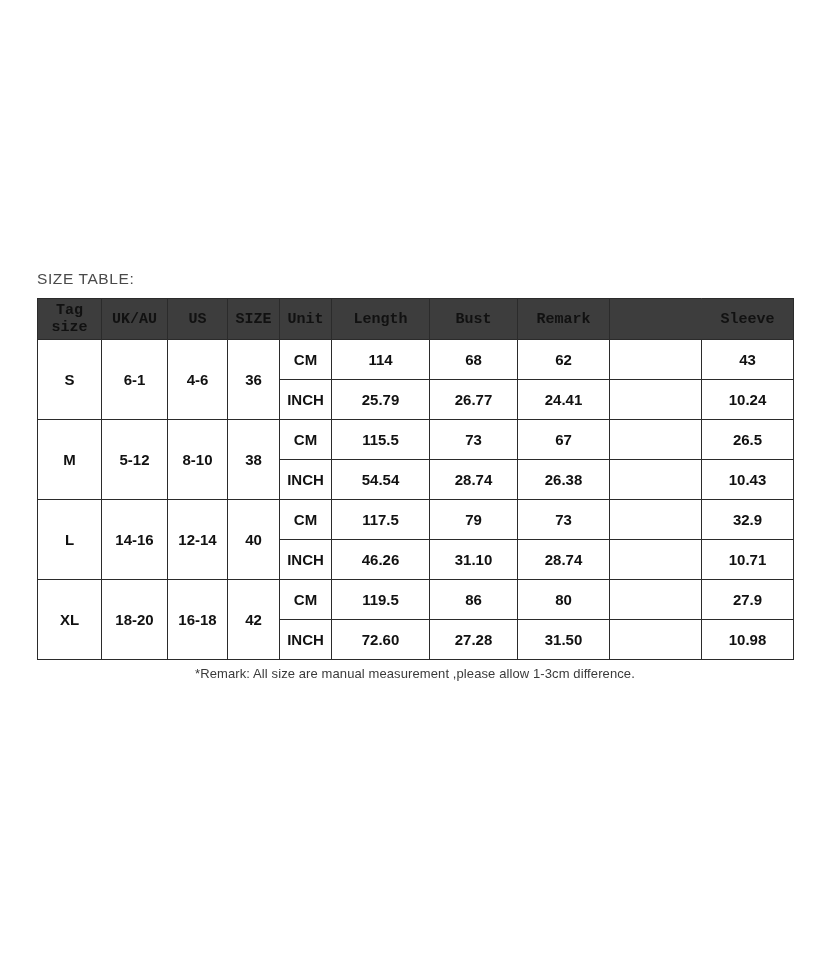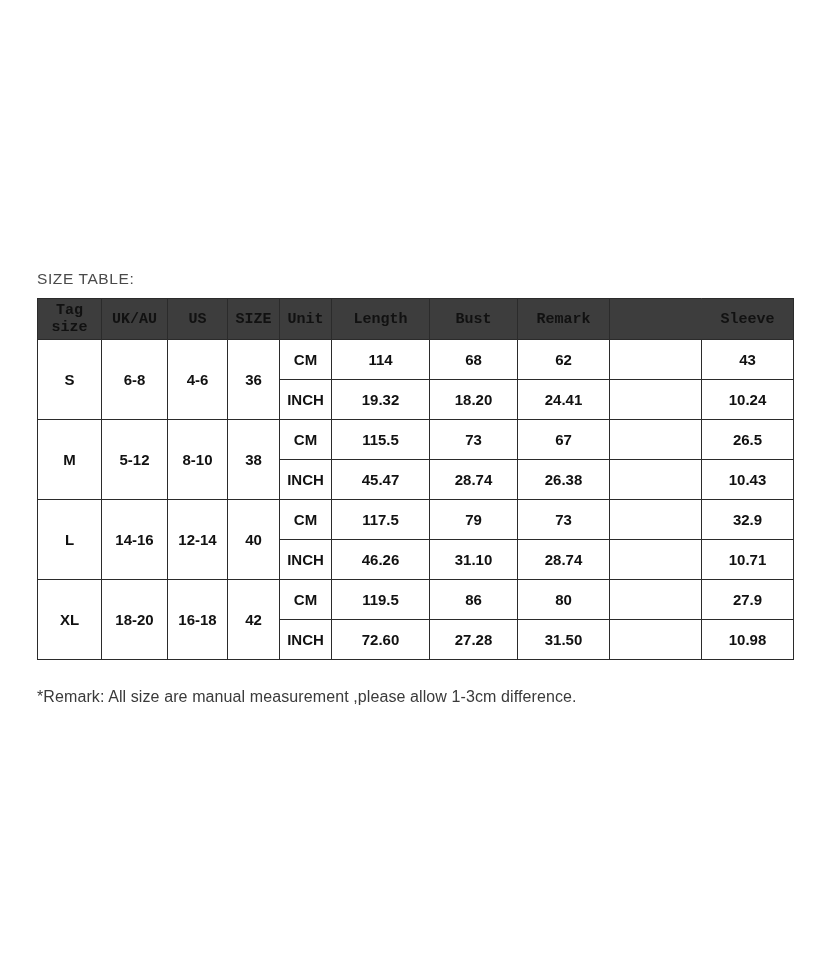--- a/index.html
+++ b/index.html
@@ -98,23 +98,23 @@
   td.val-cell {
     font-size: 15.5px;
     font-weight: 400;
     color: #222222;
   }
   td.gap-cell {
     font-size: 15px;
   }
 
   .remark {
-    margin-top: 28px;
-    text-align: left;
-    font-size: 16px;
+    margin-top: 6px;
+    text-align: center;
+    font-size: 13px;
     color: #3a3a3a;
     letter-spacing: 0.1px;
   }
 </style>
 </head>
 <body>
 
 <div class="sheet">
 
   <div class="size-title">SIZE TABLE:</div>
@@ -143,54 +143,54 @@
         <th>Bust</th>
         <th>Remark</th>
         <th class="blank-head"></th>
         <th>Sleeve</th>
       </tr>
     </thead>
     <tbody>
 
       <tr>
         <td class="tag-cell" rowspan="2">S</td>
-        <td class="spec-cell" rowspan="2">6-8</td>
+        <td class="spec-cell" rowspan="2">6-1</td>
         <td class="spec-cell" rowspan="2">4-6</td>
         <td class="euro-cell" rowspan="2">36</td>
         <td class="unit-cell">CM</td>
         <td class="val-cell">114</td>
         <td class="val-cell">68</td>
         <td class="val-cell">62</td>
         <td class="gap-cell"></td>
         <td class="val-cell">43</td>
       </tr>
       <tr>
         <td class="unit-cell">INCH</td>
-        <td class="val-cell">19.32</td>
-        <td class="val-cell">18.20</td>
+        <td class="val-cell">25.79</td>
+        <td class="val-cell">26.77</td>
         <td class="val-cell">24.41</td>
         <td class="gap-cell"></td>
         <td class="val-cell">10.24</td>
       </tr>
 
       <tr>
         <td class="tag-cell" rowspan="2">M</td>
         <td class="spec-cell" rowspan="2">5-12</td>
         <td class="spec-cell" rowspan="2">8-10</td>
         <td class="euro-cell" rowspan="2">38</td>
         <td class="unit-cell">CM</td>
         <td class="val-cell">115.5</td>
         <td class="val-cell">73</td>
         <td class="val-cell">67</td>
         <td class="gap-cell"></td>
         <td class="val-cell">26.5</td>
       </tr>
       <tr>
         <td class="unit-cell">INCH</td>
-        <td class="val-cell">45.47</td>
+        <td class="val-cell">54.54</td>
         <td class="val-cell">28.74</td>
         <td class="val-cell">26.38</td>
         <td class="gap-cell"></td>
         <td class="val-cell">10.43</td>
       </tr>
 
       <tr>
         <td class="tag-cell" rowspan="2">L</td>
         <td class="spec-cell" rowspan="2">14-16</td>
         <td class="spec-cell" rowspan="2">12-14</td>

